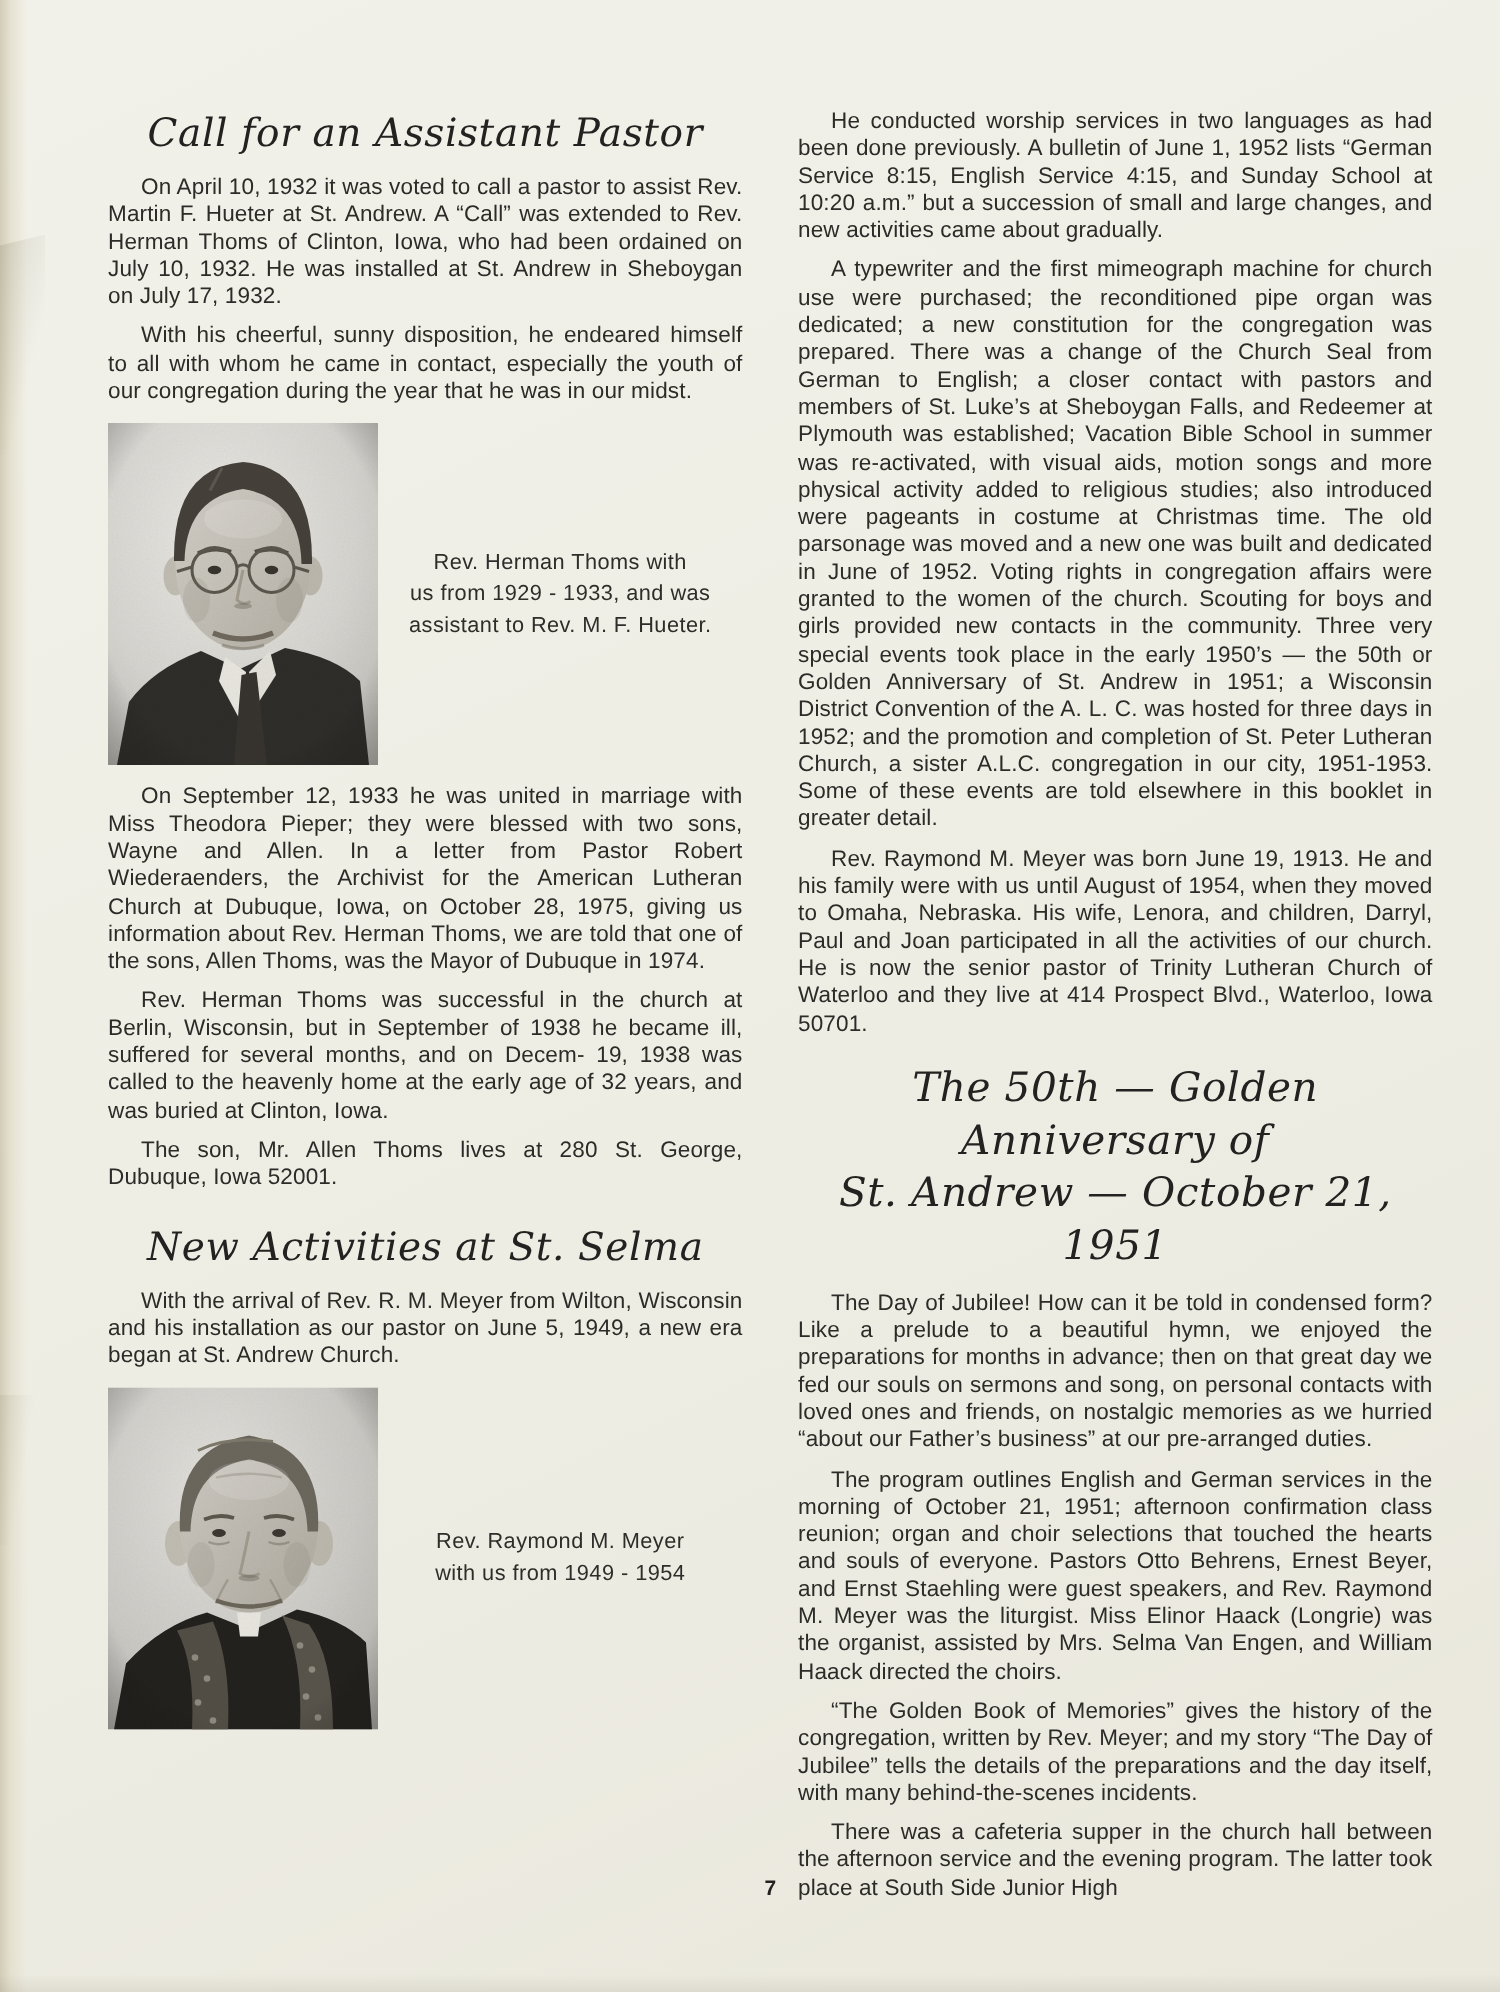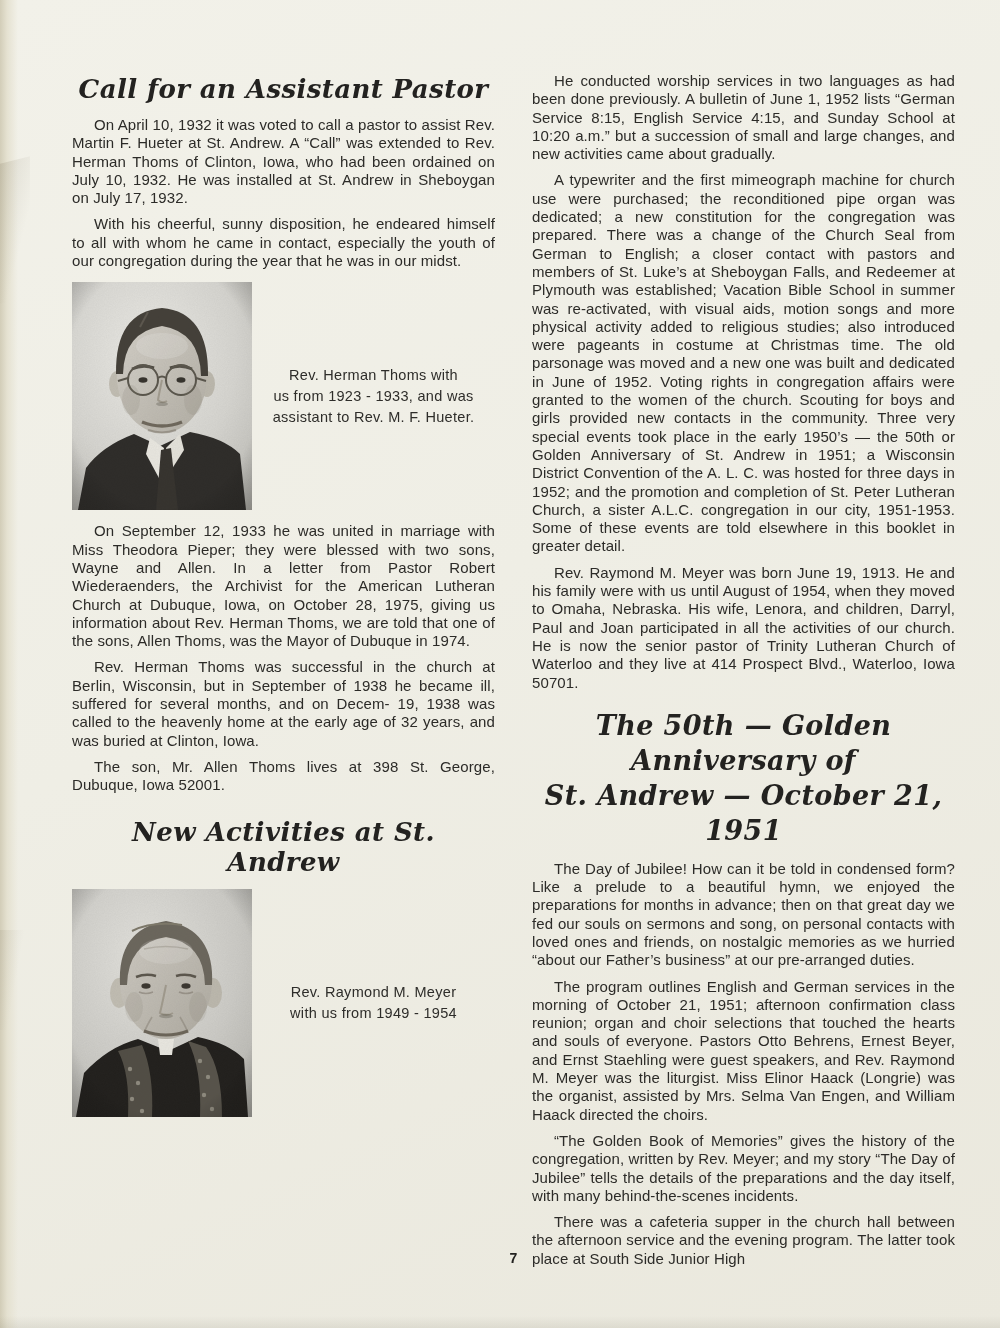--- a/index.html
+++ b/index.html
@@ -13,21 +13,21 @@
   .crease-a{position:absolute;left:0;top:160px;width:30px;height:140px;
     background:linear-gradient(105deg,rgba(110,100,75,.16),rgba(0,0,0,0) 65%);transform:skewY(-14deg);}
   .crease-b{position:absolute;left:0;top:930px;width:24px;height:100px;
     background:linear-gradient(100deg,rgba(110,100,75,.10),rgba(0,0,0,0) 60%);}
   .edge-bottom{position:absolute;left:0;right:0;bottom:0;height:12px;
     background:linear-gradient(to top,rgba(95,90,72,.10),rgba(0,0,0,0));}
   .content{position:absolute;left:72px;top:72px;width:883px;display:flex;gap:37px;}
   .col{width:423px;}
   p.body{margin:0 0 8px;font-size:15px;line-height:18.3px;text-align:justify;
     text-indent:22px;letter-spacing:.1px;}
-  .sect{font-family:"DejaVu Serif",serif;font-style:italic;font-weight:700;
+  .sect{font-family:"DejaVu Serif",serif;font-style:italic;font-weight:400;
     color:#232220;text-align:center;letter-spacing:.4px;}
   h1.sect{font-size:26px;line-height:30px;margin:2px 0 12px;}
   h2.sect{font-size:26px;line-height:30px;margin:22px 0 12px;}
   h3.sect{font-size:27px;line-height:35px;margin:16px 0 12px;white-space:pre-line;}
   .photo-row{display:flex;align-items:center;margin:12px 0 12px;}
   .photo{flex:0 0 180px;width:180px;}
   .photo svg{display:block;width:180px;height:228px;}
   .caption{flex:1;text-align:center;font-size:14.5px;line-height:21px;
     white-space:pre-line;letter-spacing:.3px;color:#2e2d2a;}
   .page-number{position:absolute;left:72px;top:1250px;width:883px;text-align:center;
@@ -95,29 +95,30 @@
             <ellipse cx="90" cy="122" rx="6" ry="2" fill="rgba(90,85,75,0.35)"></ellipse>
             <ellipse cx="59" cy="118" rx="9" ry="15" fill="rgba(130,123,110,0.16)"></ellipse>
             <ellipse cx="121" cy="118" rx="9" ry="15" fill="rgba(130,123,110,0.16)"></ellipse>
             <path d="M70,140 Q90,148 110,140" stroke="#6e675b" stroke-width="3.5" fill="none"></path>
             <path d="M76,148 Q90,153 104,148" stroke="rgba(120,112,100,0.5)" stroke-width="2" fill="none"></path>
             <rect width="180" height="228" fill="url(#p1vig)"></rect>
             <rect width="180" height="228" filter="url(#p1grain)"></rect>
           </svg>
         </div>
         <div class="caption">Rev. Herman Thoms with
-us from 1923 - 1933, and was
+us from 1929 - 1933, and was
 assistant to Rev. M. F. Hueter.</div>
       </div>
 
       <p class="body">On September 12, 1933 he was united in marriage with Miss Theodora Pieper; they were blessed with two sons, Wayne and Allen. In a letter from Pastor Robert Wiederaenders, the Archivist for the American Lutheran Church at Dubuque, Iowa, on October 28, 1975, giving us information about Rev. Herman Thoms, we are told that one of the sons, Allen Thoms, was the Mayor of Dubuque in 1974.</p>
       <p class="body">Rev. Herman Thoms was successful in the church at Berlin, Wisconsin, but in September of 1938 he became ill, suffered for several months, and on Decem- 19, 1938 was called to the heavenly home at the early age of 32 years, and was buried at Clinton, Iowa.</p>
-      <p class="body">The son, Mr. Allen Thoms lives at 398 St. George, Dubuque, Iowa 52001.</p>
+      <p class="body">The son, Mr. Allen Thoms lives at 280 St. George, Dubuque, Iowa 52001.</p>
 
-      <h2 class="sect">New Activities at St. Andrew</h2>
+      <h2 class="sect">New Activities at St. Selma</h2>
+      <p class="body">With the arrival of Rev. R. M. Meyer from Wilton, Wisconsin and his installation as our pastor on June 5, 1949, a new era began at St. Andrew Church.</p>
 
       <div class="photo-row">
         <div class="photo">
           <svg viewBox="0 0 180 228" xmlns="http://www.w3.org/2000/svg">
             <defs>
               <radialGradient id="p2bg" cx="40%" cy="30%" r="95%">
                 <stop offset="0%" stop-color="#e2e1dc"></stop>
                   <stop offset="55%" stop-color="#cccbc6"></stop>
                   <stop offset="100%" stop-color="#aeada7"></stop>
               </radialGradient>

